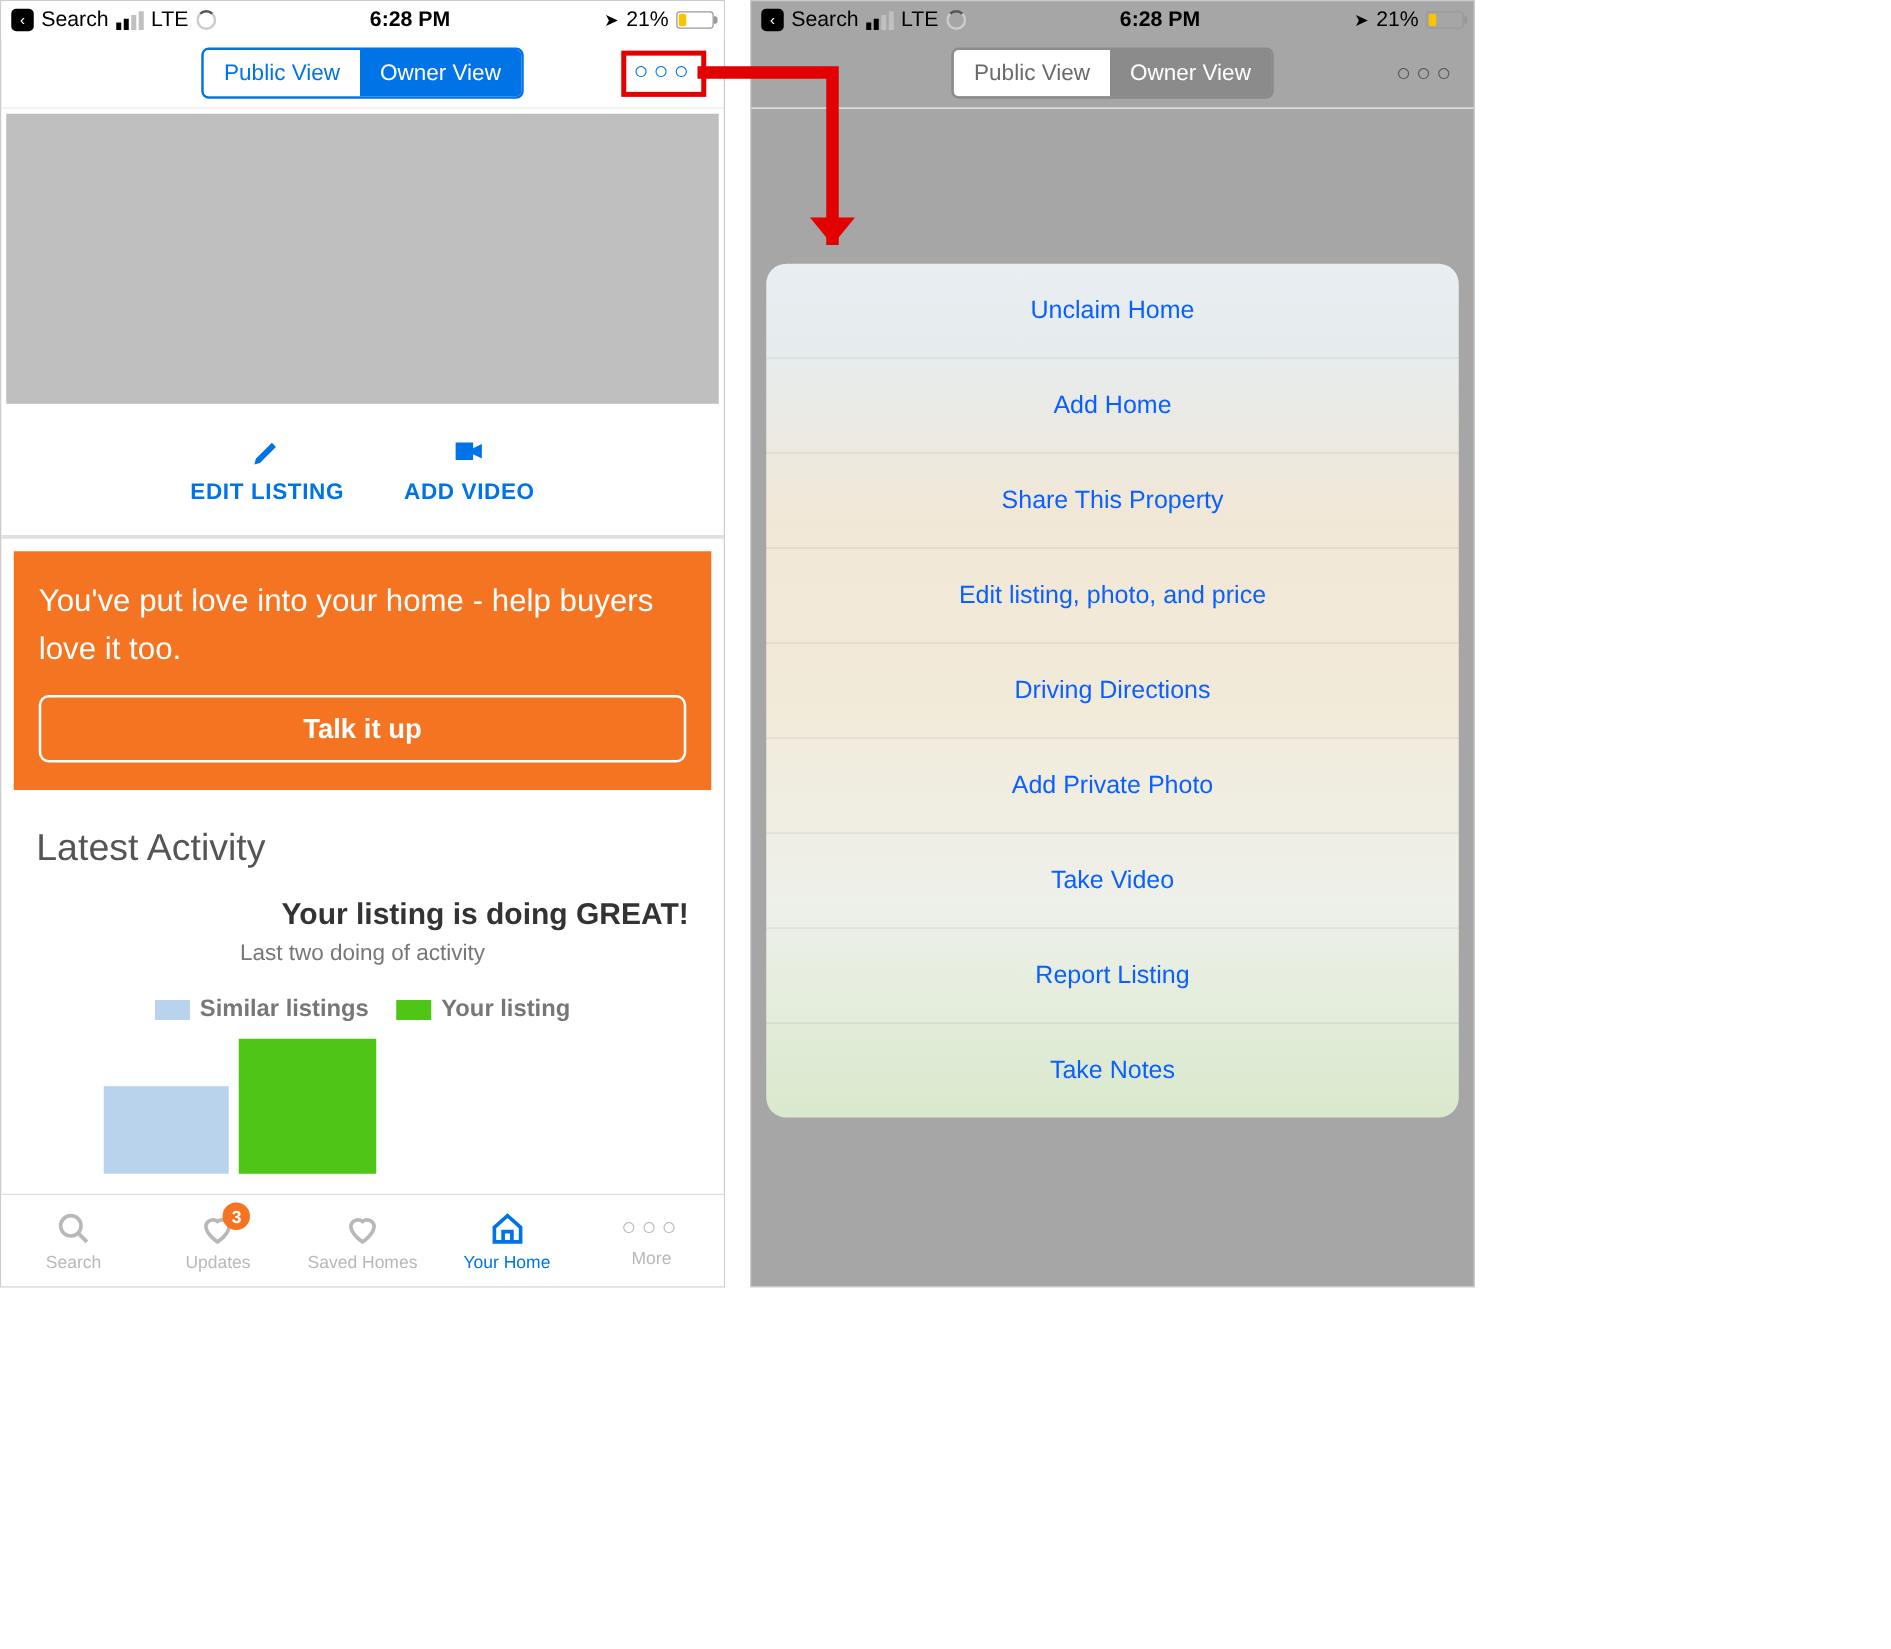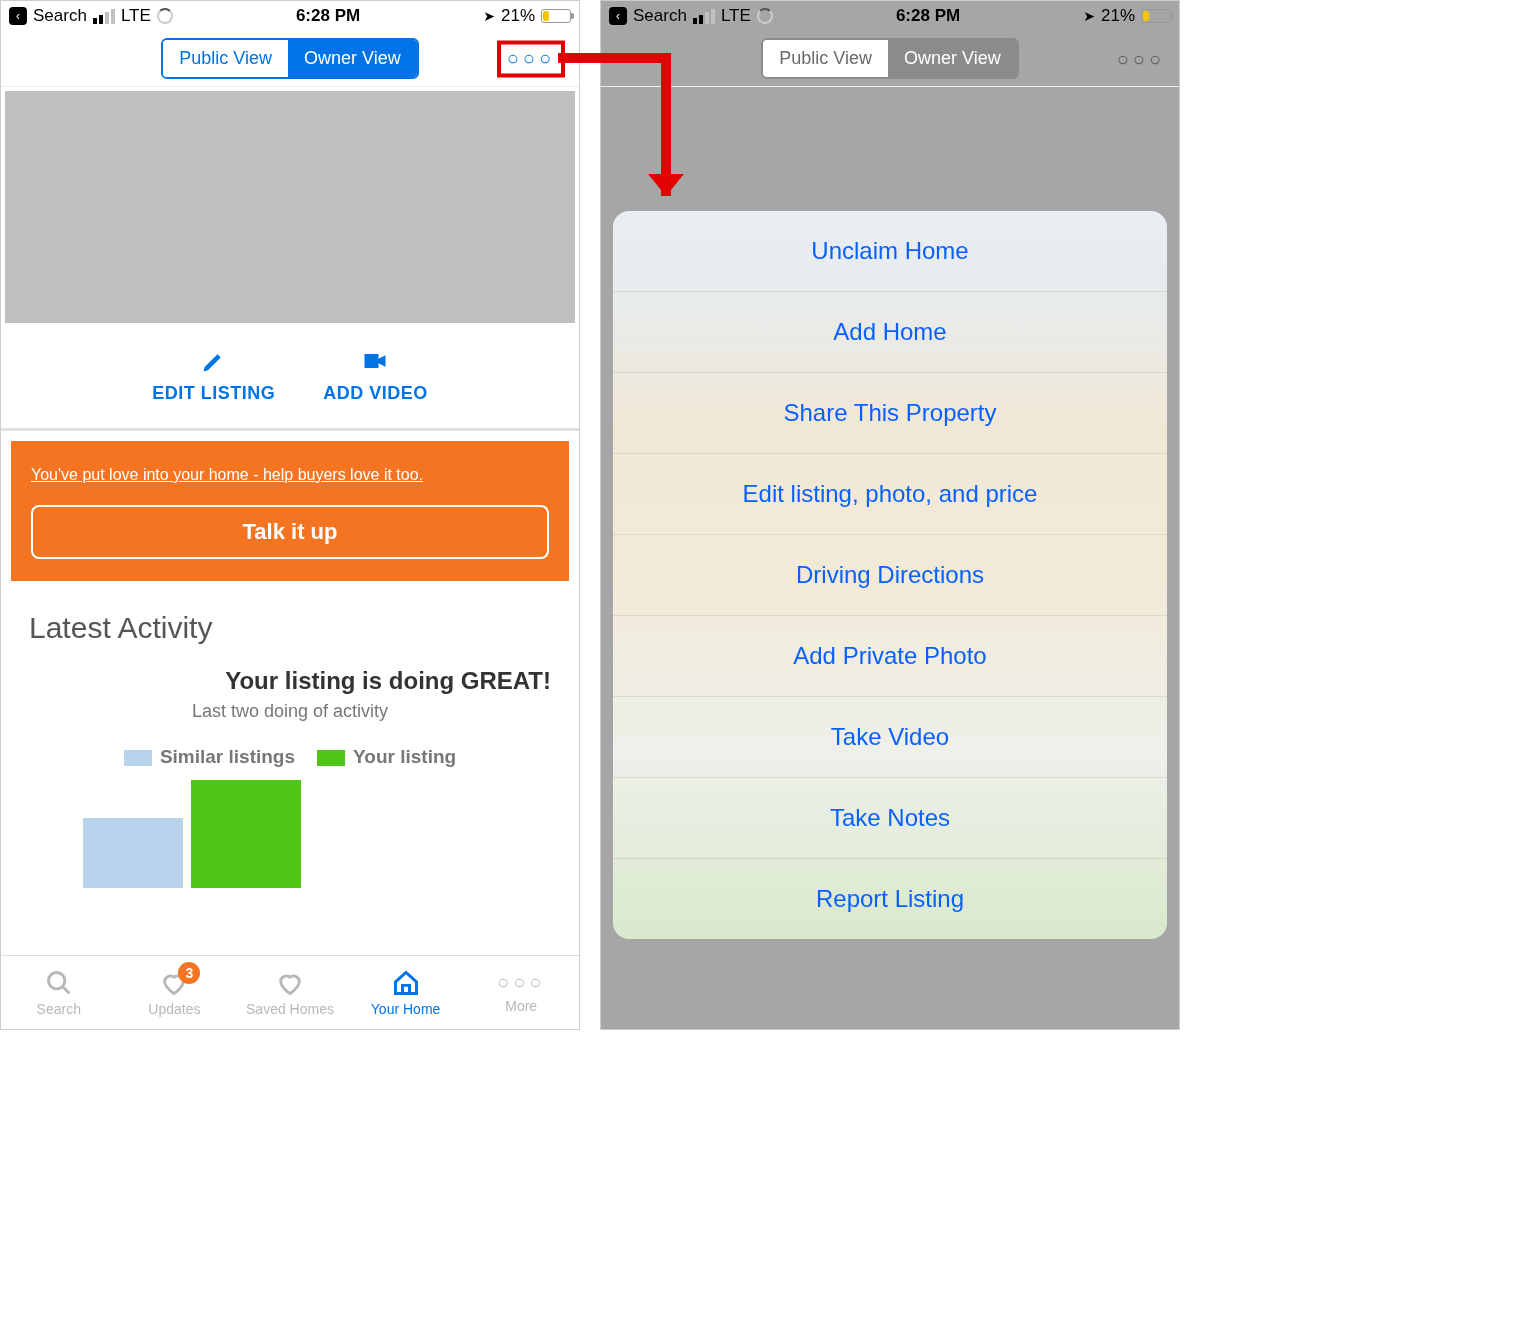--- a/index.html
+++ b/index.html
@@ -44,21 +44,21 @@
   .seg-public { color:var(--blue); background:#fff; }
   .seg-owner  { color:#fff; background:var(--blue); }
   .more-btn { position:absolute; right:14px; top:50%; transform:translateY(-50%); color:var(--blue); font-size:20px; letter-spacing:4px; font-weight:600;}
   .more-box { border:4px solid #E30000; padding:2px 6px 4px 6px; }
   
   .hero { height:232px; background:var(--mid-gray); margin:4px; }
   .action-row { display:flex; justify-content:center; gap:48px; padding:20px 0 24px 0; border-bottom:3px solid #e0e0e0; }
   .action { display:flex; flex-direction:column; align-items:center; gap:8px; color:var(--blue); font-weight:700; font-size:18px; letter-spacing:0.5px;}
   .action svg { width:28px; height:28px; fill:var(--blue); }
   .banner { margin:10px; background:var(--orange); color:#fff; padding:22px 20px 22px 20px; }
-  .banner-text { font-size:16px; line-height:1.5;text-decoration:underline; }
+  .banner-text { font-size:25px; line-height:1.5; }
   .banner-btn { margin-top:18px; border:2px solid #fff; border-radius:8px; text-align:center; padding:12px 0; font-size:22px; font-weight:600; }
   .activity { margin:10px; padding:20px 18px 0 18px; background:#fff; }
   .activity h2 { font-size:30px; font-weight:400; color:#555; margin-bottom:22px; }
   .activity h3 { text-align:right; font-size:24px; font-weight:700; color:#333; }
   .activity .sub { text-align:center; color:#777; font-size:18px; margin-top:6px; margin-bottom:24px;}
   .legend { display:flex; justify-content:center; gap:22px; font-size:19px; font-weight:600; color:#777; margin-bottom:12px;}
   .legend .sw { width:28px; height:16px; display:inline-block; vertical-align:middle; margin-right:8px;}
   .legend .sw.light { background:var(--light-blue);}
   .legend .sw.green { background:var(--green);}
   .bars { display:flex; align-items:flex-end; gap:8px; height:108px; padding-left:54px;}
@@ -77,21 +77,21 @@
   .phone.right .dim { position:absolute; inset:0; background:rgba(0,0,0,0.35); }
   .phone.right .topbar,
   .phone.right .statusbar { position:relative; z-index:2; }
   .phone.right .statusbar { background:rgba(255,255,255,0);}
   .phone.right .seg-owner { background:#8b8b8b; }
   .phone.right .seg-public { color:#6a6a6a; }
   .phone.right .segmented { border-color:#8b8b8b; }
   .phone.right .more-btn { color:#555; }
   .sheet { position:absolute; left:12px; right:12px; top:210px; bottom:12px; z-index:5; pointer-events:none; }
   .sheet-group { background:linear-gradient(#e8eef1,#e6ecee 10%,#f1e7d6 30%,#f2ead8 50%,#eef0ea 75%,#d9e9cc); border-radius:16px; overflow:hidden; }
-  .sheet-item { text-align:center; color:#0a60ff; font-size:24px; padding:26px 0; border-bottom:1px solid rgba(0,0,0,0.08);}
+  .sheet-item { text-align:center; color:#0a60ff; font-size:20px; padding:26px 0; border-bottom:1px solid rgba(0,0,0,0.08);}
   .sheet-item:last-child { border-bottom:none; }
   .sheet-cancel { margin-top:12px; background:#fff; border-radius:16px; text-align:center; color:#0a60ff; font-size:26px; font-weight:600; padding:22px 0;}
   
   .anno { position:absolute; z-index:50; pointer-events:none; }
 </style>
 </head>
 <body>
 
 <div class="stage">
 
@@ -236,22 +236,22 @@
 
     <div class="sheet">
       <div class="sheet-group">
         <div class="sheet-item">Unclaim Home</div>
         <div class="sheet-item">Add Home</div>
         <div class="sheet-item">Share This Property</div>
         <div class="sheet-item">Edit listing, photo, and price</div>
         <div class="sheet-item">Driving Directions</div>
         <div class="sheet-item">Add Private Photo</div>
         <div class="sheet-item">Take Video</div>
+        <div class="sheet-item">Report Listing</div>
         <div class="sheet-item">Take Notes</div>
-        <div class="sheet-item">Report Listing</div>
       </div>
     </div>
   </div>
 
   <svg class="anno" style="left:498px; top:36px;" width="200" height="200">
     <path d="M60 22 H168 V160" stroke="#E30000" stroke-width="10" fill="none"></path>
     <path d="M168 160 l-18 -22 h36 z" fill="#E30000"></path>
   </svg>
 
 </div>

